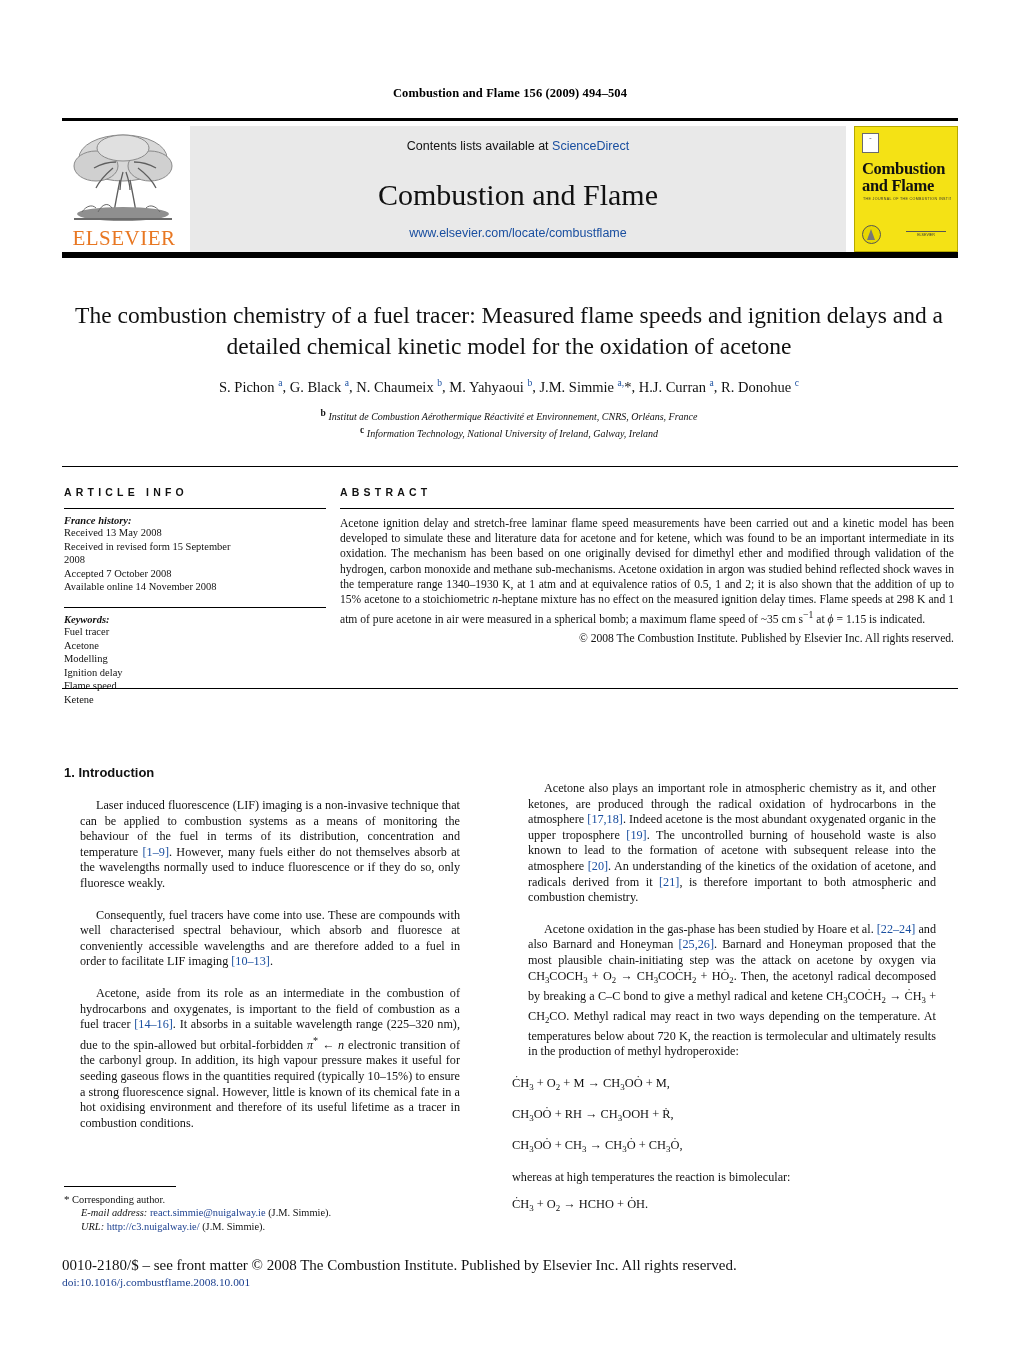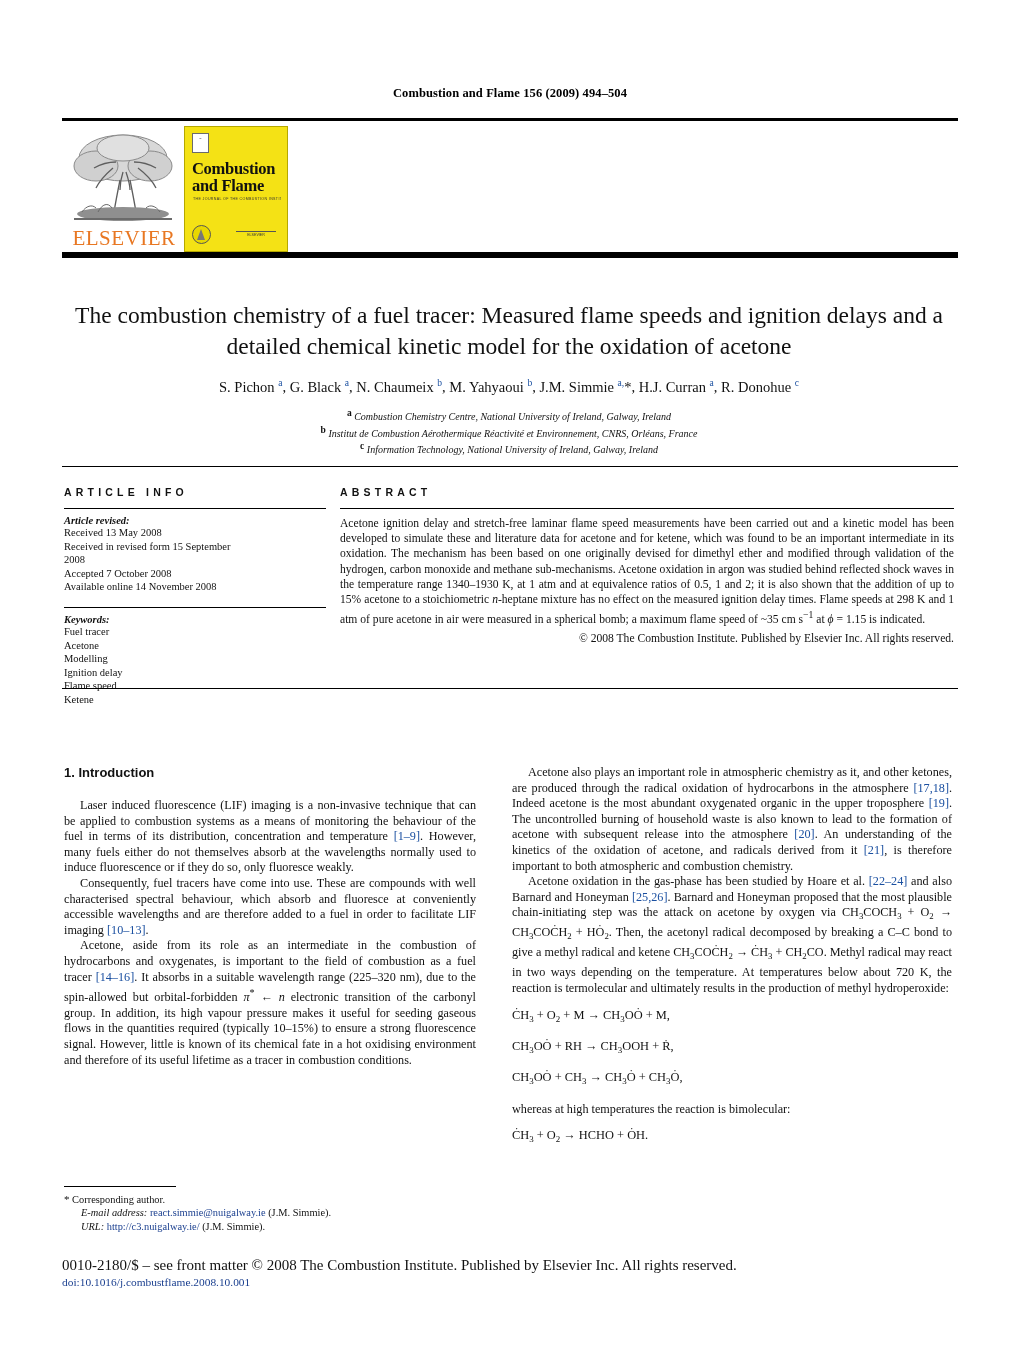--- a/index.html
+++ b/index.html
@@ -264,21 +264,21 @@
     font-weight: bold;
     color: #111;
     margin: 0 0 18px 0;
   }
   p.body {
     font-family: "Liberation Serif", serif;
     font-size: 12.2px;
     line-height: 15.6px;
     text-align: justify;
     text-indent: 16px;
-    margin: 0;
+    margin: 16px;
     color: #111;
   }
   p.body + p.body { margin-top: 0; }
   .cite { color: #1a4fa0; }
   .eq {
     font-family: "Liberation Serif", serif;
     font-size: 12.4px;
     line-height: 15.6px;
     margin: 11px 0 0 0;
     color: #111;
@@ -359,20 +359,27 @@
           <g stroke="#6a6a6a" stroke-width="1" fill="none">
             <path d="M14 84 C18 78 24 76 28 80"></path>
             <path d="M92 84 C88 78 82 76 78 80"></path>
             <path d="M30 84 C34 76 40 74 44 80"></path>
           </g>
           <rect x="6" y="90" width="98" height="2" fill="#6a6a6a"></rect>
         </svg>
         <div class="elsevier-word">ELSEVIER</div>
       </div>
 
+      <div class="mast-center">
+        <div class="contents-line">
+          <span>Contents lists available at </span><span class="sd">ScienceDirect</span>
+        </div>
+        <div class="journal-title">Combustion and Flame</div>
+        <div class="journal-url">www.elsevier.com/locate/combustflame</div>
+      </div>
 
       <div class="cover">
         <div class="cover-els">≡</div>
         <div class="cover-title">
           <span>Combustion</span><br>
           <span>and Flame</span>
         </div>
         <div class="cover-sub">THE JOURNAL OF THE COMBUSTION INSTITUTE</div>
         <div class="cover-badge"></div>
         <div class="cover-elsmark">
@@ -382,40 +389,36 @@
       </div>
 
     </div>
   </div>
 
   <div class="title-block">
     <h1 class="art-title">The combustion chemistry of a fuel tracer: Measured flame speeds and ignition delays and a detailed chemical kinetic model for the oxidation of acetone</h1>
     <div class="authors">S. Pichon <sup>a</sup>, G. Black <sup>a</sup>, N. Chaumeix <sup>b</sup>, M. Yahyaoui <sup>b</sup>, J.M. Simmie <sup>a,</sup><span class="star">*</span>, H.J. Curran <sup>a</sup>, R. Donohue <sup>c</sup></div>
     <div class="affils">
       <div class="affil">
-        <sup>a</sup>
-        <span>Combustion Chemistry Centre, National University of Ireland, Galway, Ireland</span>
-      </div>
-      <div class="affil">
         <sup>b</sup>
         <span>Institut de Combustion Aérothermique Réactivité et Environnement, CNRS, Orléans, France</span>
       </div>
       <div class="affil">
         <sup>c</sup>
         <span>Information Technology, National University of Ireland, Galway, Ireland</span>
       </div>
     </div>
   </div>
 
   <div class="rule-top"></div>
 
   <div class="info-col">
     <div class="sec-head">ARTICLE INFO</div>
     <div class="thin-rule"></div>
-    <div class="info-label">Article revised:</div>
+    <div class="info-label">France history:</div>
     <div class="info-line">Received 13 May 2008</div>
     <div class="info-line">Received in revised form 15 September</div>
     <div class="info-line">2008</div>
     <div class="info-line">Accepted 7 October 2008</div>
     <div class="info-line">Available online 14 November 2008</div>
     <div class="info-gap"></div>
     <div class="thin-rule"></div>
     <div class="info-label">Keywords:</div>
     <div class="kw-line">Fuel tracer</div>
     <div class="kw-line">Acetone</div>

